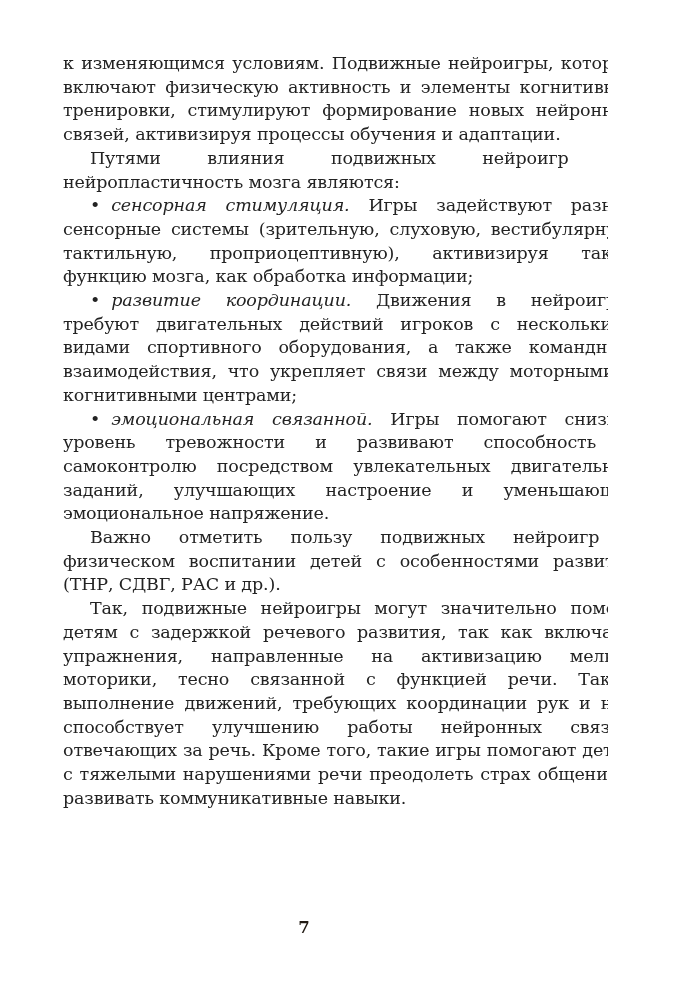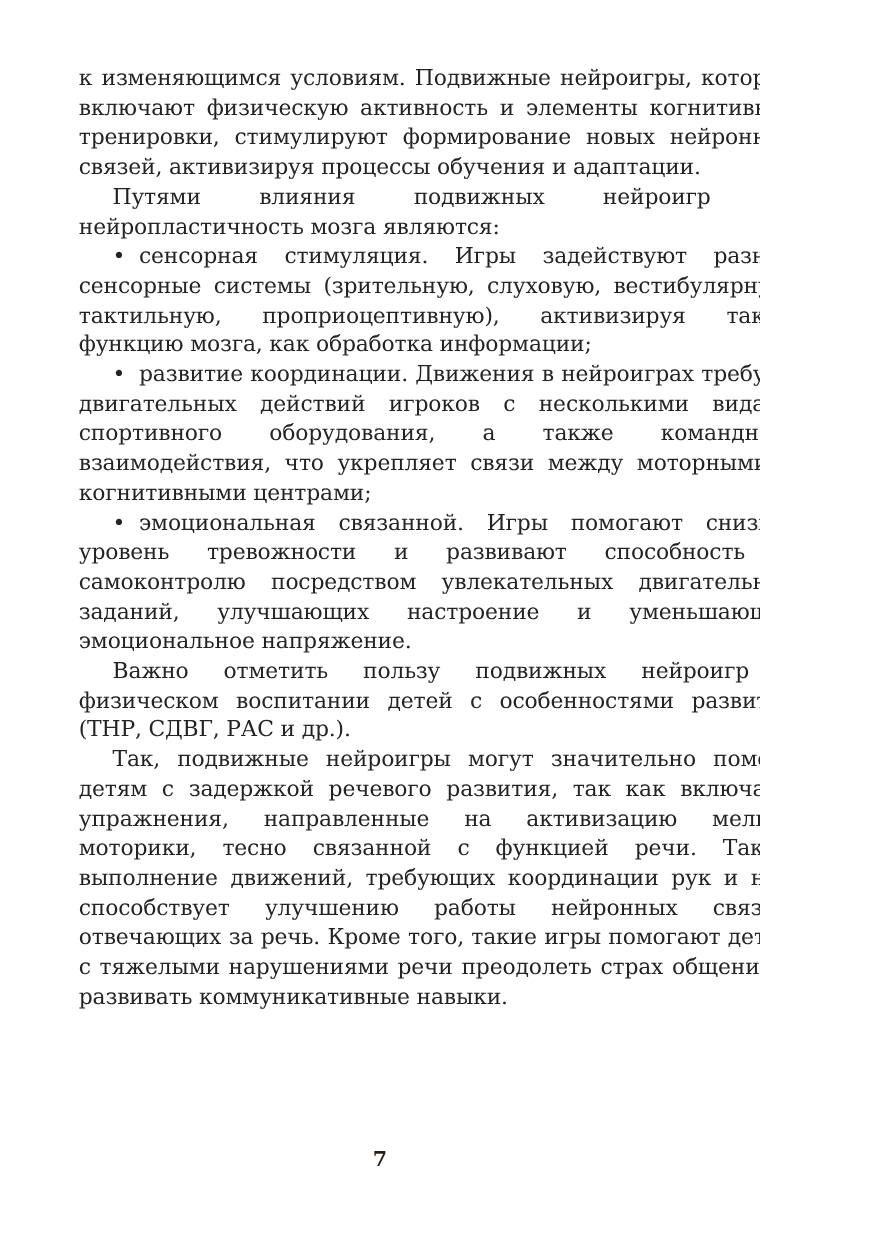--- a/index.html
+++ b/index.html
@@ -35,20 +35,21 @@
   .para.no-indent {
     text-indent: 0;
   }
   .bullet-marker {
     display: inline-block;
     padding-right: 11px;
     text-indent: 0;
     font-style: normal;
   }
   .bullet-lead {
+    font-style: italic;
   }
   .page-number {
     position: absolute;
     left: 0;
     top: 918px;
     width: 100%;
     text-align: center;
     font-size: 16.5px;
     font-weight: bold;
     color: #231c15;

